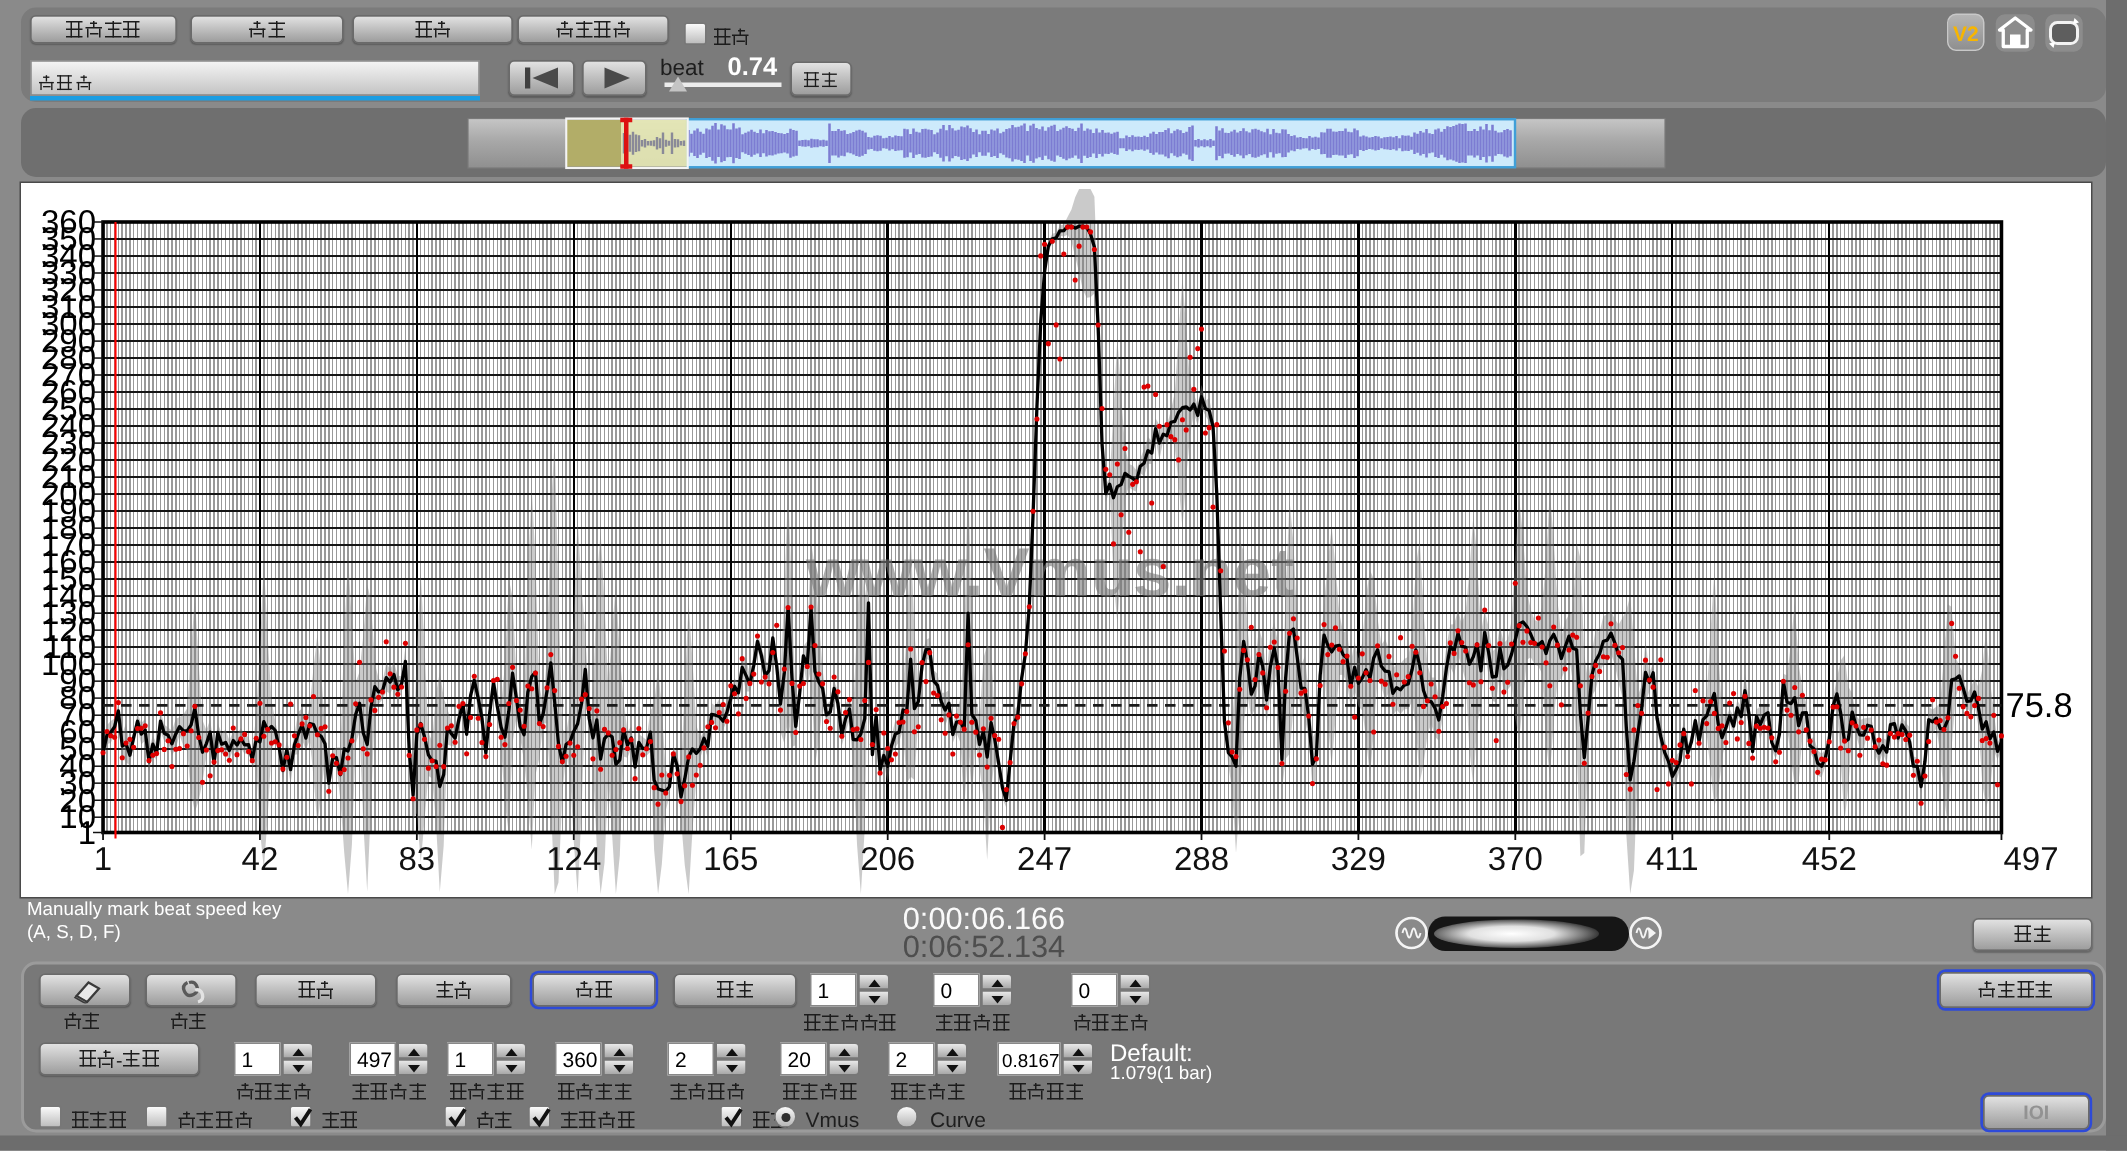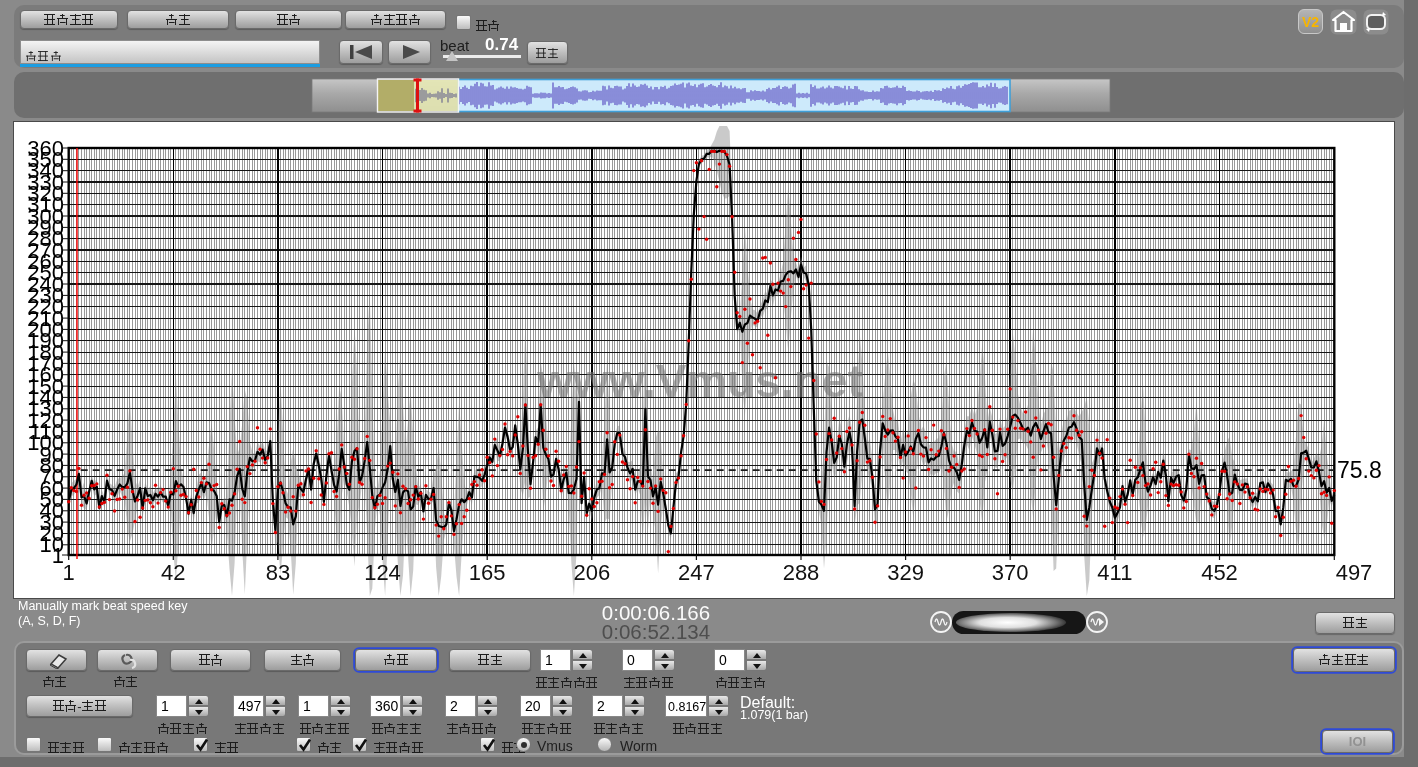--- a/index.html
+++ b/index.html
@@ -900,14 +900,14 @@
 <div class="cb" style="left:480px;top:737px">
     <svg width="15" height="15" style="position:absolute;left:0;top:0;overflow:visible">
       <path d="M3 7 L6.5 11.5 L13 1.5" stroke="#111" stroke-width="2.6" fill="none"></path>
     </svg>
   </div>
 <div class="lab" style="left:501px;top:738px;text-align:left"><i class="c ca"></i><i class="c cv"></i></div>
 <div style="position:absolute;left:516px;top:737px;width:15px;height:15px;border-radius:50%;background:linear-gradient(#fafafa,#b5b5b5);border:1px solid #777"></div>
 <div style="position:absolute;left:520.5px;top:741.5px;width:6px;height:6px;border-radius:50%;background:#2e2e2e"></div>
 <div style="position:absolute;left:537px;top:738px;font-size:14px;color:#1e1e1e">Vmus</div>
 <div style="position:absolute;left:597px;top:737px;width:15px;height:15px;border-radius:50%;background:linear-gradient(#fafafa,#b5b5b5);border:1px solid #777"></div>
-<div style="position:absolute;left:620px;top:738px;font-size:14px;color:#1e1e1e">Worm</div>
+<div style="position:absolute;left:620px;top:738px;font-size:14px;color:#1e1e1e">Curve</div>
 <div style="position:absolute;left:1404px;top:0;width:14px;height:767px;background:#6d6d6d"></div>
 <div style="position:absolute;left:0;top:757px;width:1418px;height:10px;background:#6d6d6d"></div>
 </body></html>

